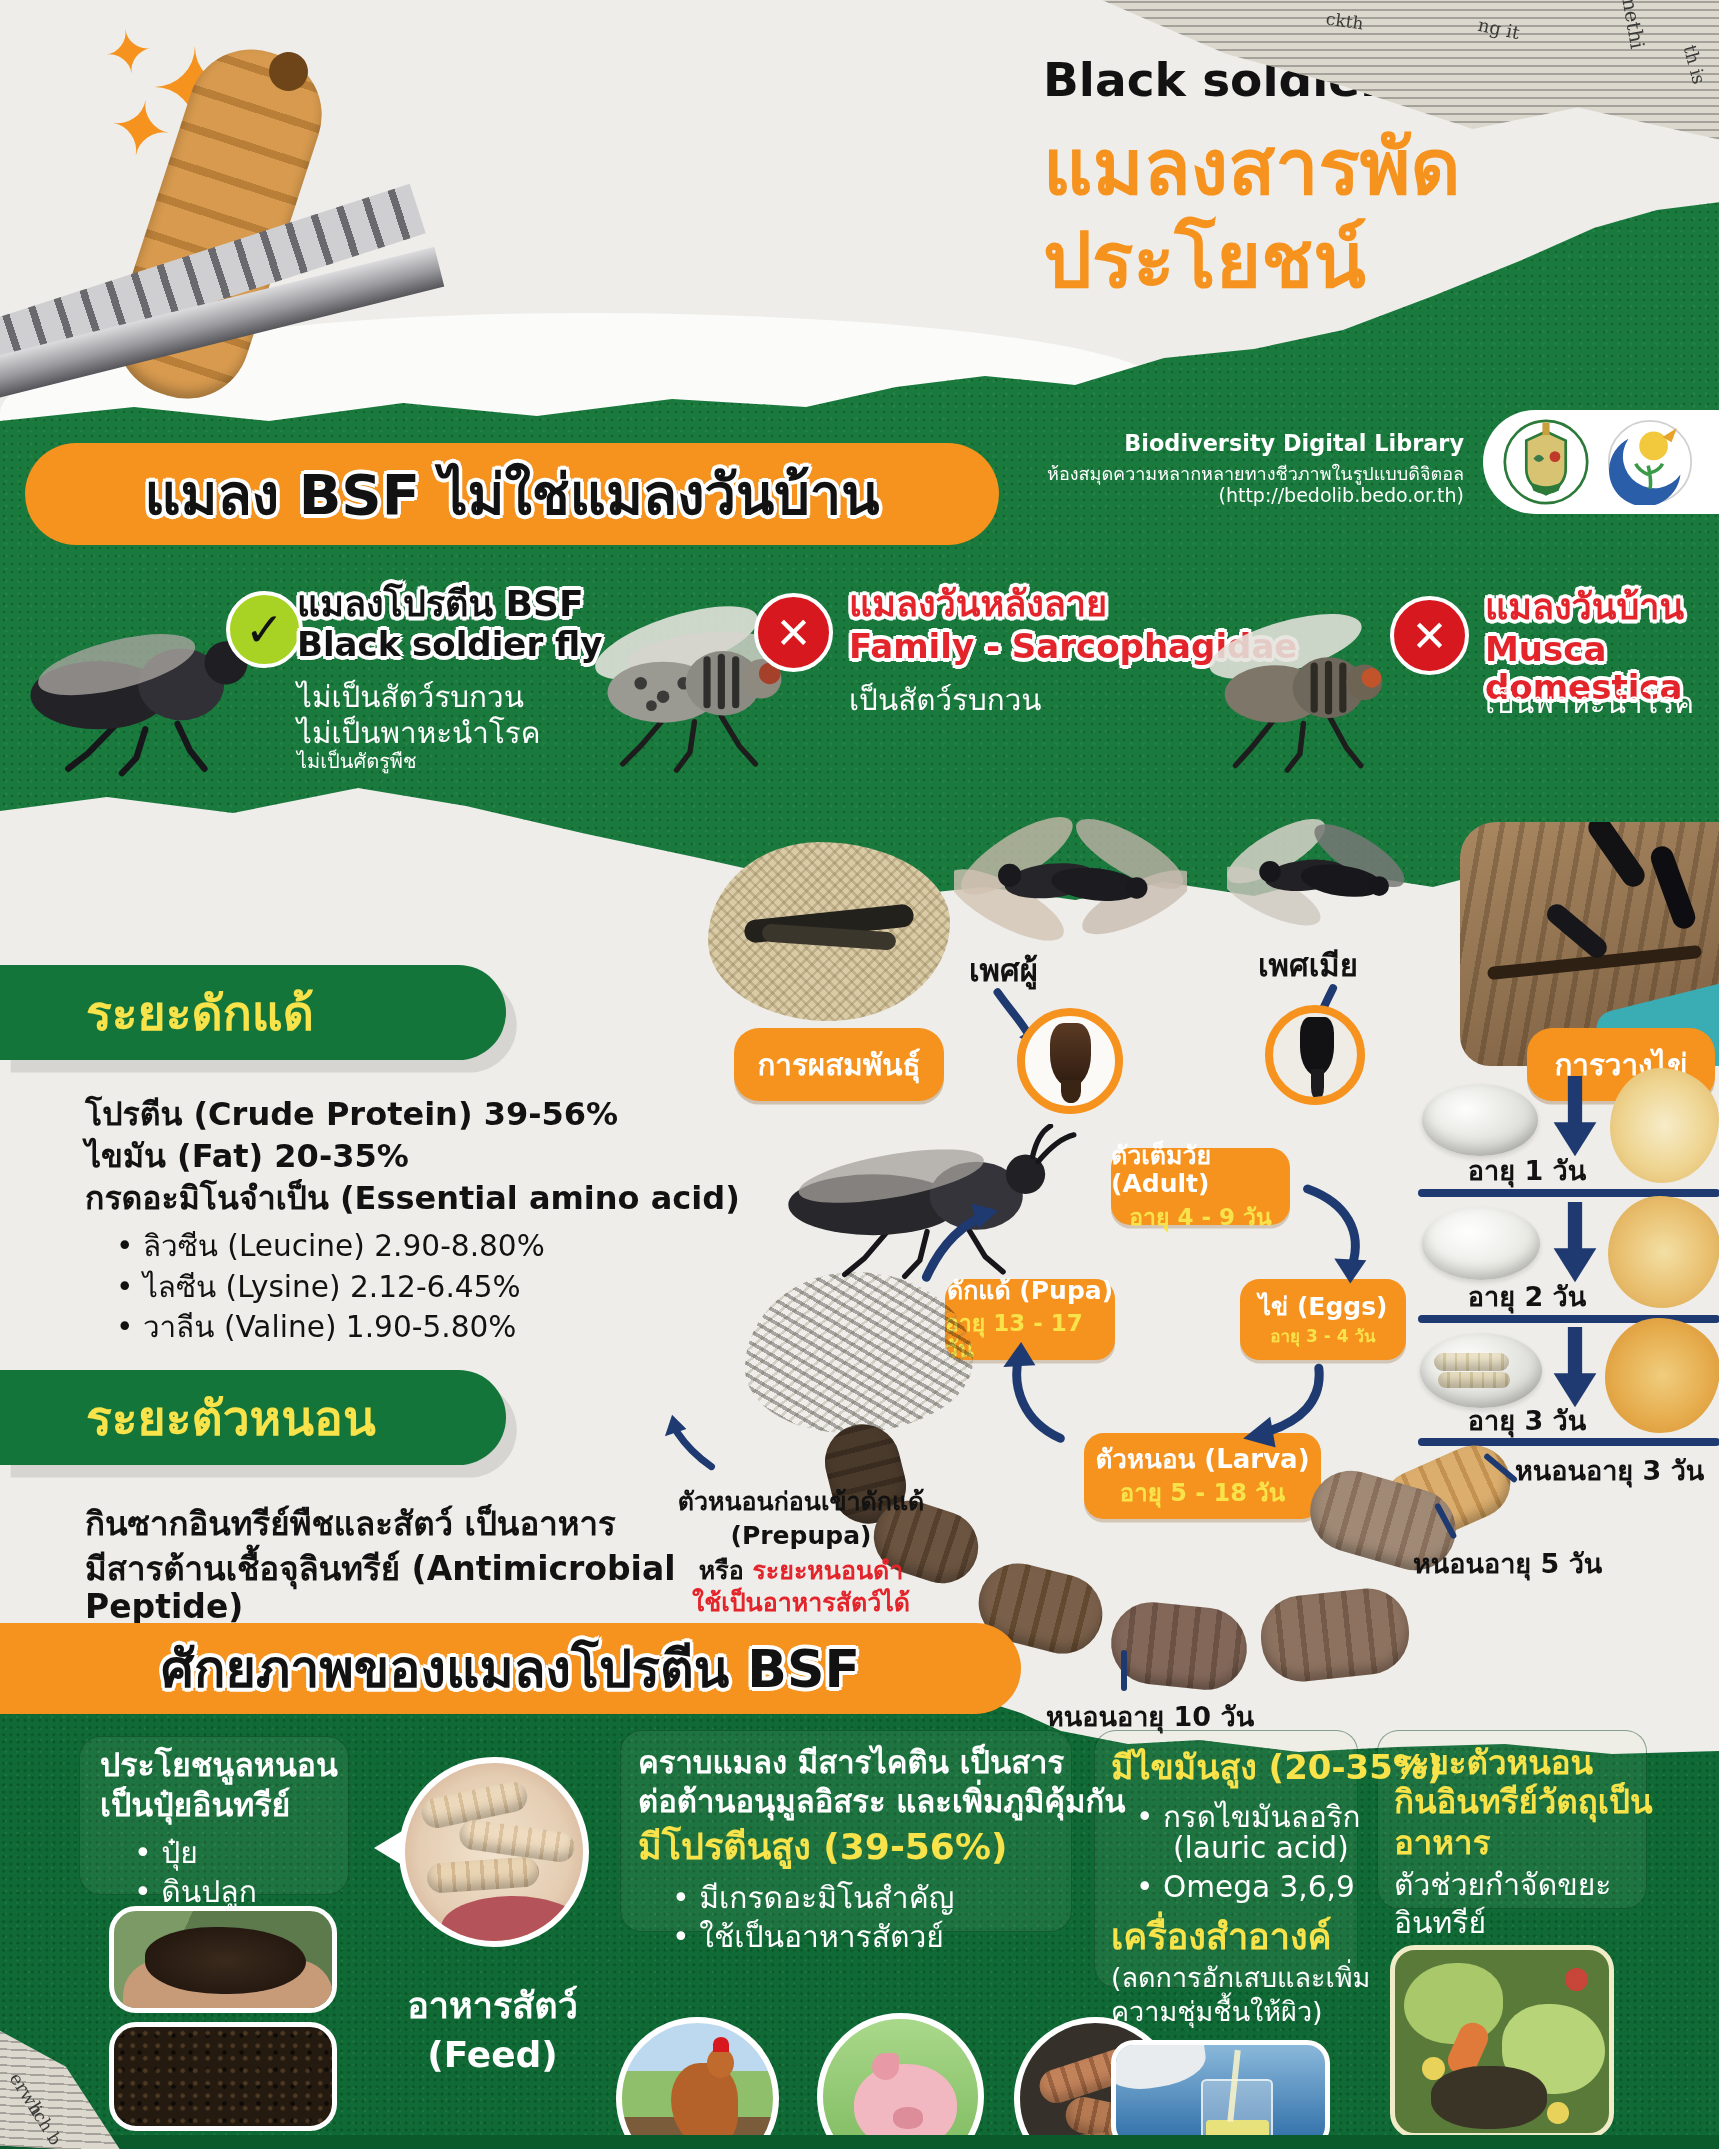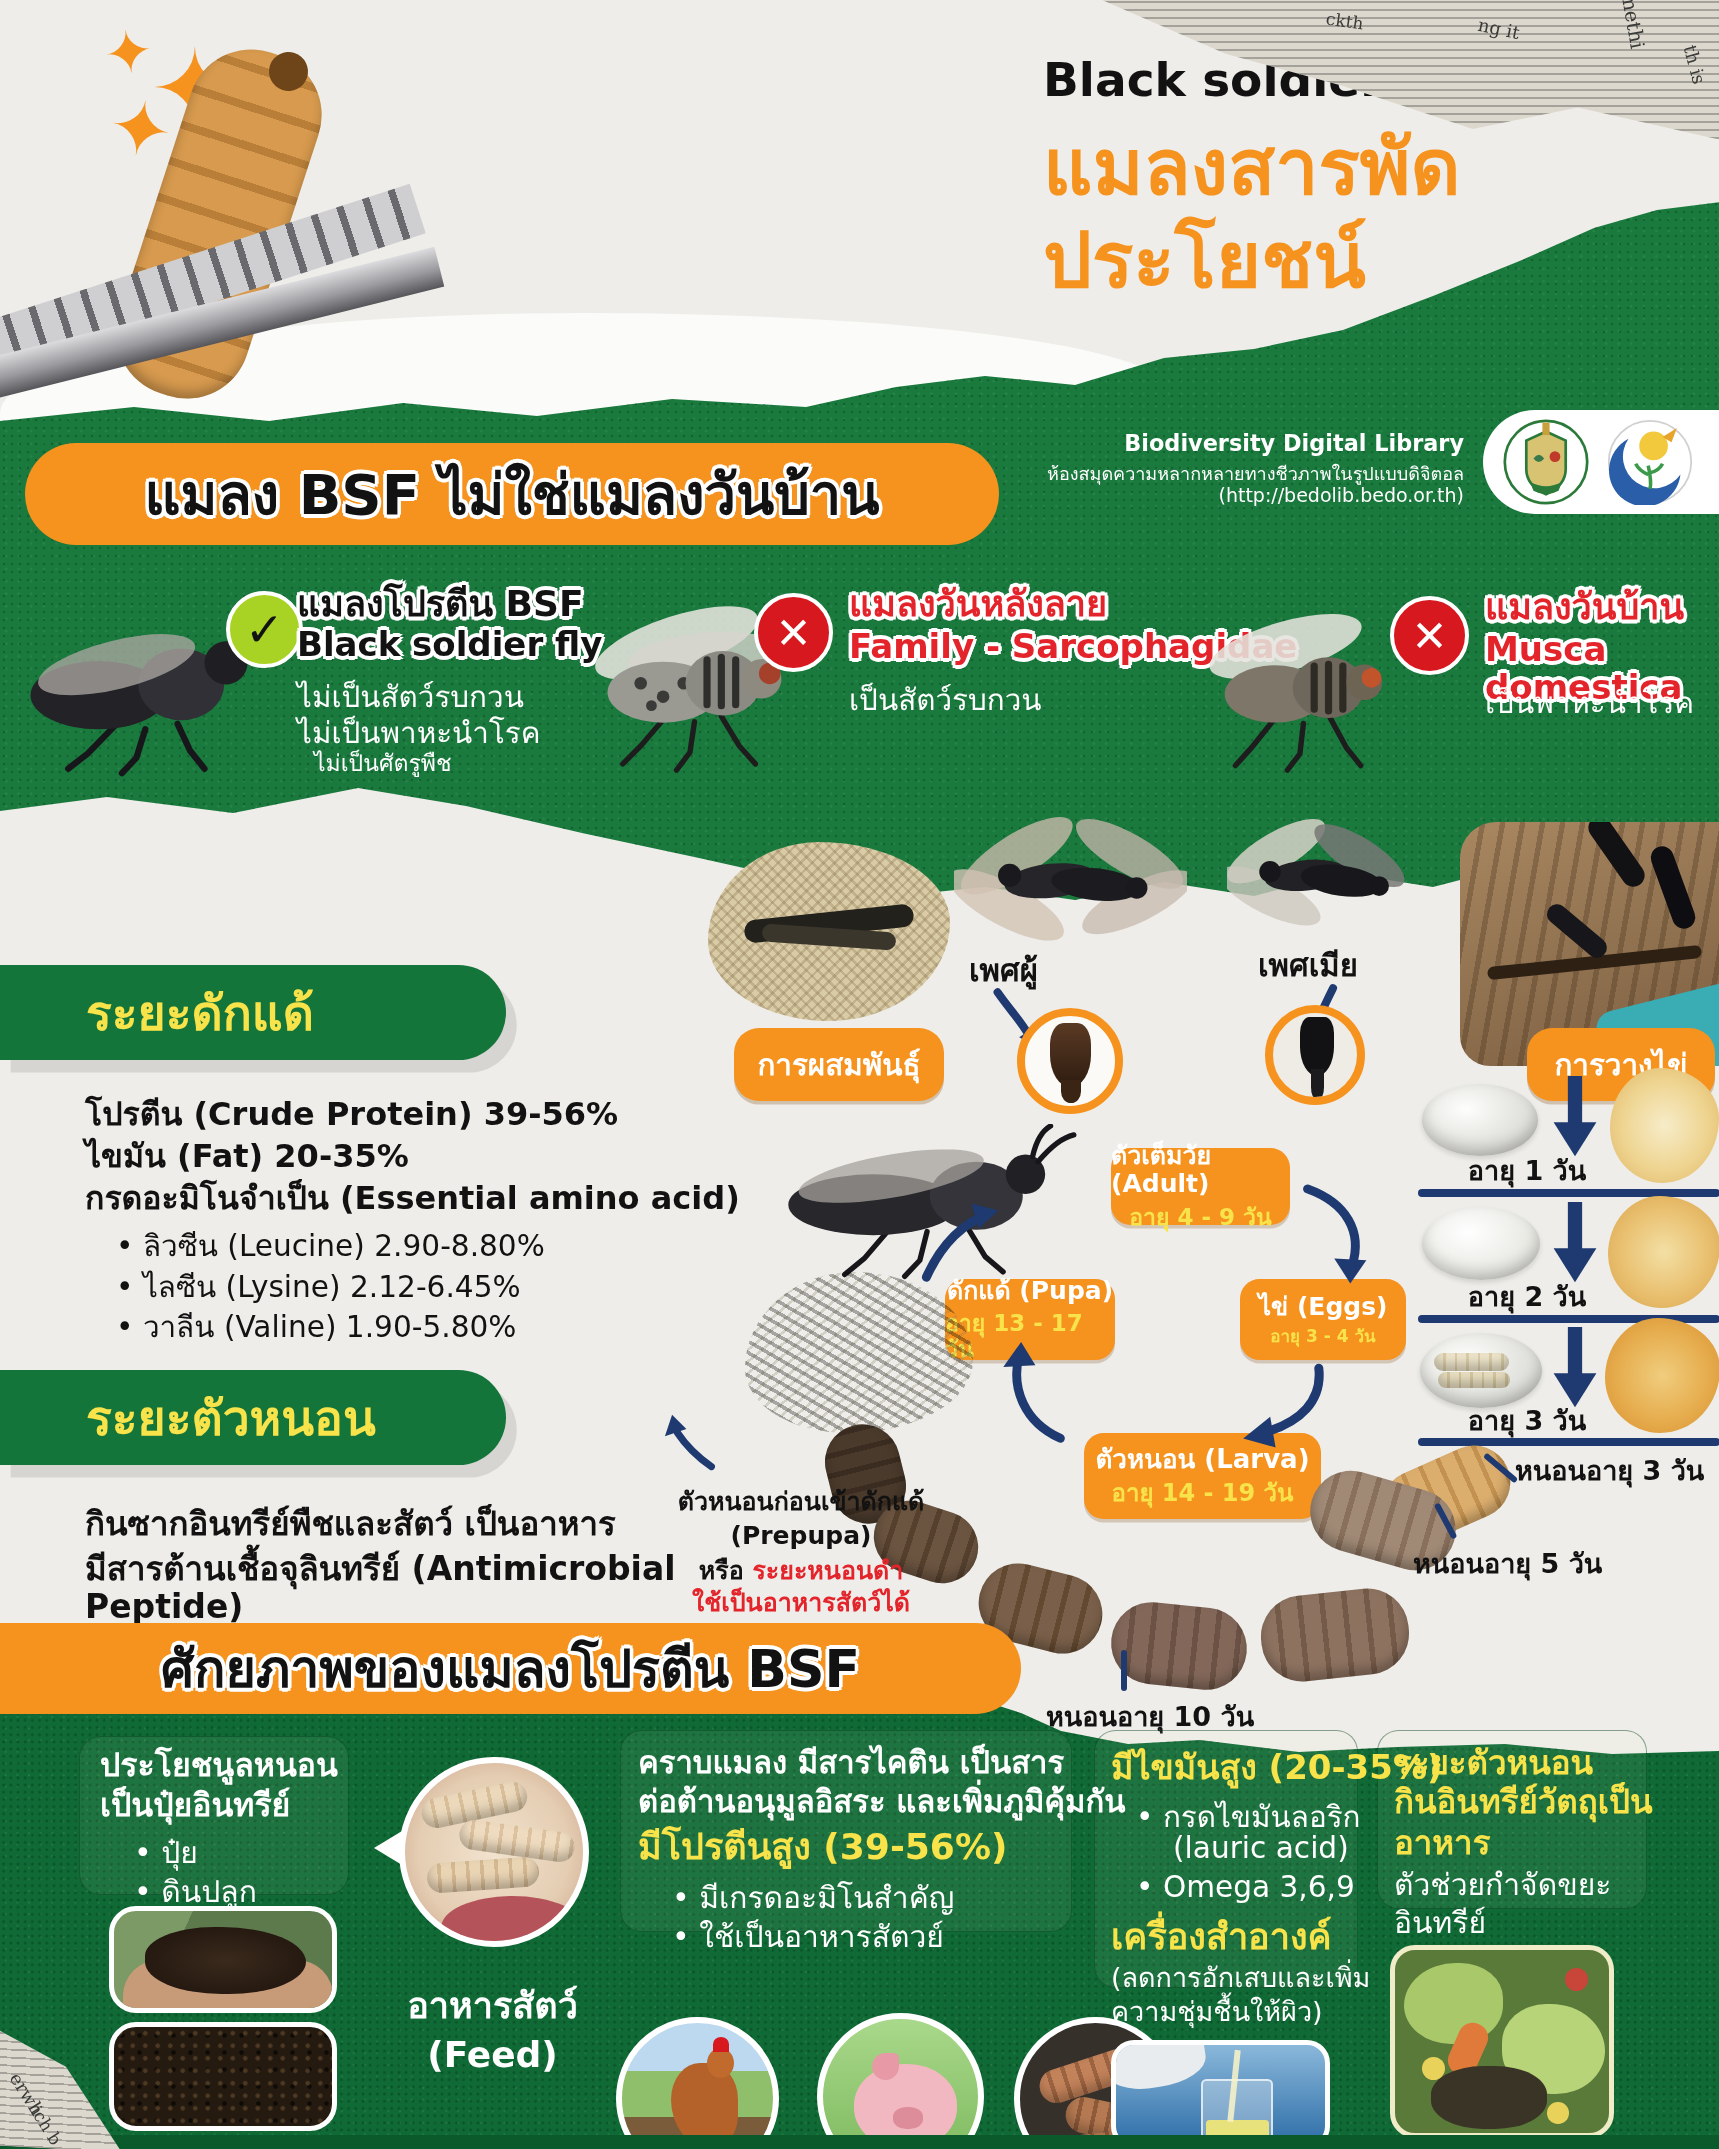--- a/index.html
+++ b/index.html
@@ -102,21 +102,21 @@
       <path d="M256,66 q18,-22 32,-26 M250,60 q6,-24 16,-34" stroke="#17171b" stroke-width="6" fill="none" stroke-linecap="round"></path>
     </svg>
   </div>
   <div class="abs mark" style="left:226px;top:591px;width:77px;height:77px;background:#a8d324">
     <span class="b bk" style="font-size:47px">✓</span>
   </div>
   <div class="abs b bk ow lh0" style="left:297px;top:584px;font-size:36px">แมลงโปรตีน BSF</div>
   <div class="abs b bk ow lh0" style="left:297px;top:625px;font-size:34px">Black soldier fly</div>
   <div class="abs w" style="left:297px;top:673px;font-size:29.6px">ไม่เป็นสัตว์รบกวน</div>
   <div class="abs w" style="left:297px;top:709px;font-size:29.6px">ไม่เป็นพาหะนำโรค</div>
-  <div class="abs w" style="left:314px;top:745px;font-size:23px">ไม่เป็นศัตรูพืช</div>
+  <div class="abs w" style="left:297px;top:745px;font-size:20px">ไม่เป็นศัตรูพืช</div>
 
   <div class="abs" style="left:569px;top:580px;width:233px;height:202px">
     <svg width="233" height="202" viewBox="0 0 260 225">
       <ellipse cx="120" cy="70" rx="95" ry="30" fill="rgba(230,228,222,.88)" transform="rotate(-18 120 70)"></ellipse>
       <ellipse cx="150" cy="85" rx="85" ry="26" fill="rgba(215,213,206,.8)" transform="rotate(-6 150 85)"></ellipse>
       <g stroke="#1d1d1d" stroke-width="6" fill="none" stroke-linecap="round">
         <path d="M110,150 L80,185 L60,205"></path>
           <path d="M140,158 L135,192 L120,212"></path>
           <path d="M170,152 L190,185 L208,205"></path>
       </g>
@@ -303,21 +303,21 @@
   <div class="abs stagebox" style="left:945px;top:1279px;width:170px;height:81px">
     <span class="b w lh0" style="font-size:25px">ดักแด้ (Pupa)</span>
     <span class="b yl lh0" style="font-size:23px">อายุ 13 - 17 วัน</span>
   </div>
   <div class="abs stagebox" style="left:1240px;top:1279px;width:166px;height:81px">
     <span class="b w lh0" style="font-size:25px">ไข่ (Eggs)</span>
     <span class="b yl lh0" style="font-size:17px">อายุ 3 - 4 วัน</span>
   </div>
   <div class="abs stagebox" style="left:1084px;top:1433px;width:237px;height:86px">
     <span class="b w lh0" style="font-size:26px">ตัวหนอน (Larva)</span>
-    <span class="b yl lh0" style="font-size:24px">อายุ 14 - 19 วัน</span>
+    <span class="b yl lh0" style="font-size:24px">อายุ 5 - 18 วัน</span>
   </div>
 
   <svg class="abs" style="left:1291px;top:1180px" width="99" height="107" viewBox="0 0 110 120">
     <path d="M18,10 C62,26 80,58 68,96" stroke="#1e3a70" stroke-width="10" fill="none" stroke-linecap="round"></path>
     <polygon points="48,88 66,116 84,90" fill="#1e3a70"></polygon>
   </svg>
   <svg class="abs" style="left:1236px;top:1361px" width="99" height="90" viewBox="0 0 110 100">
     <path d="M92,8 C96,44 72,68 30,80" stroke="#1e3a70" stroke-width="10" fill="none" stroke-linecap="round"></path>
     <polygon points="38,62 8,86 44,96" fill="#1e3a70"></polygon>
   </svg>

